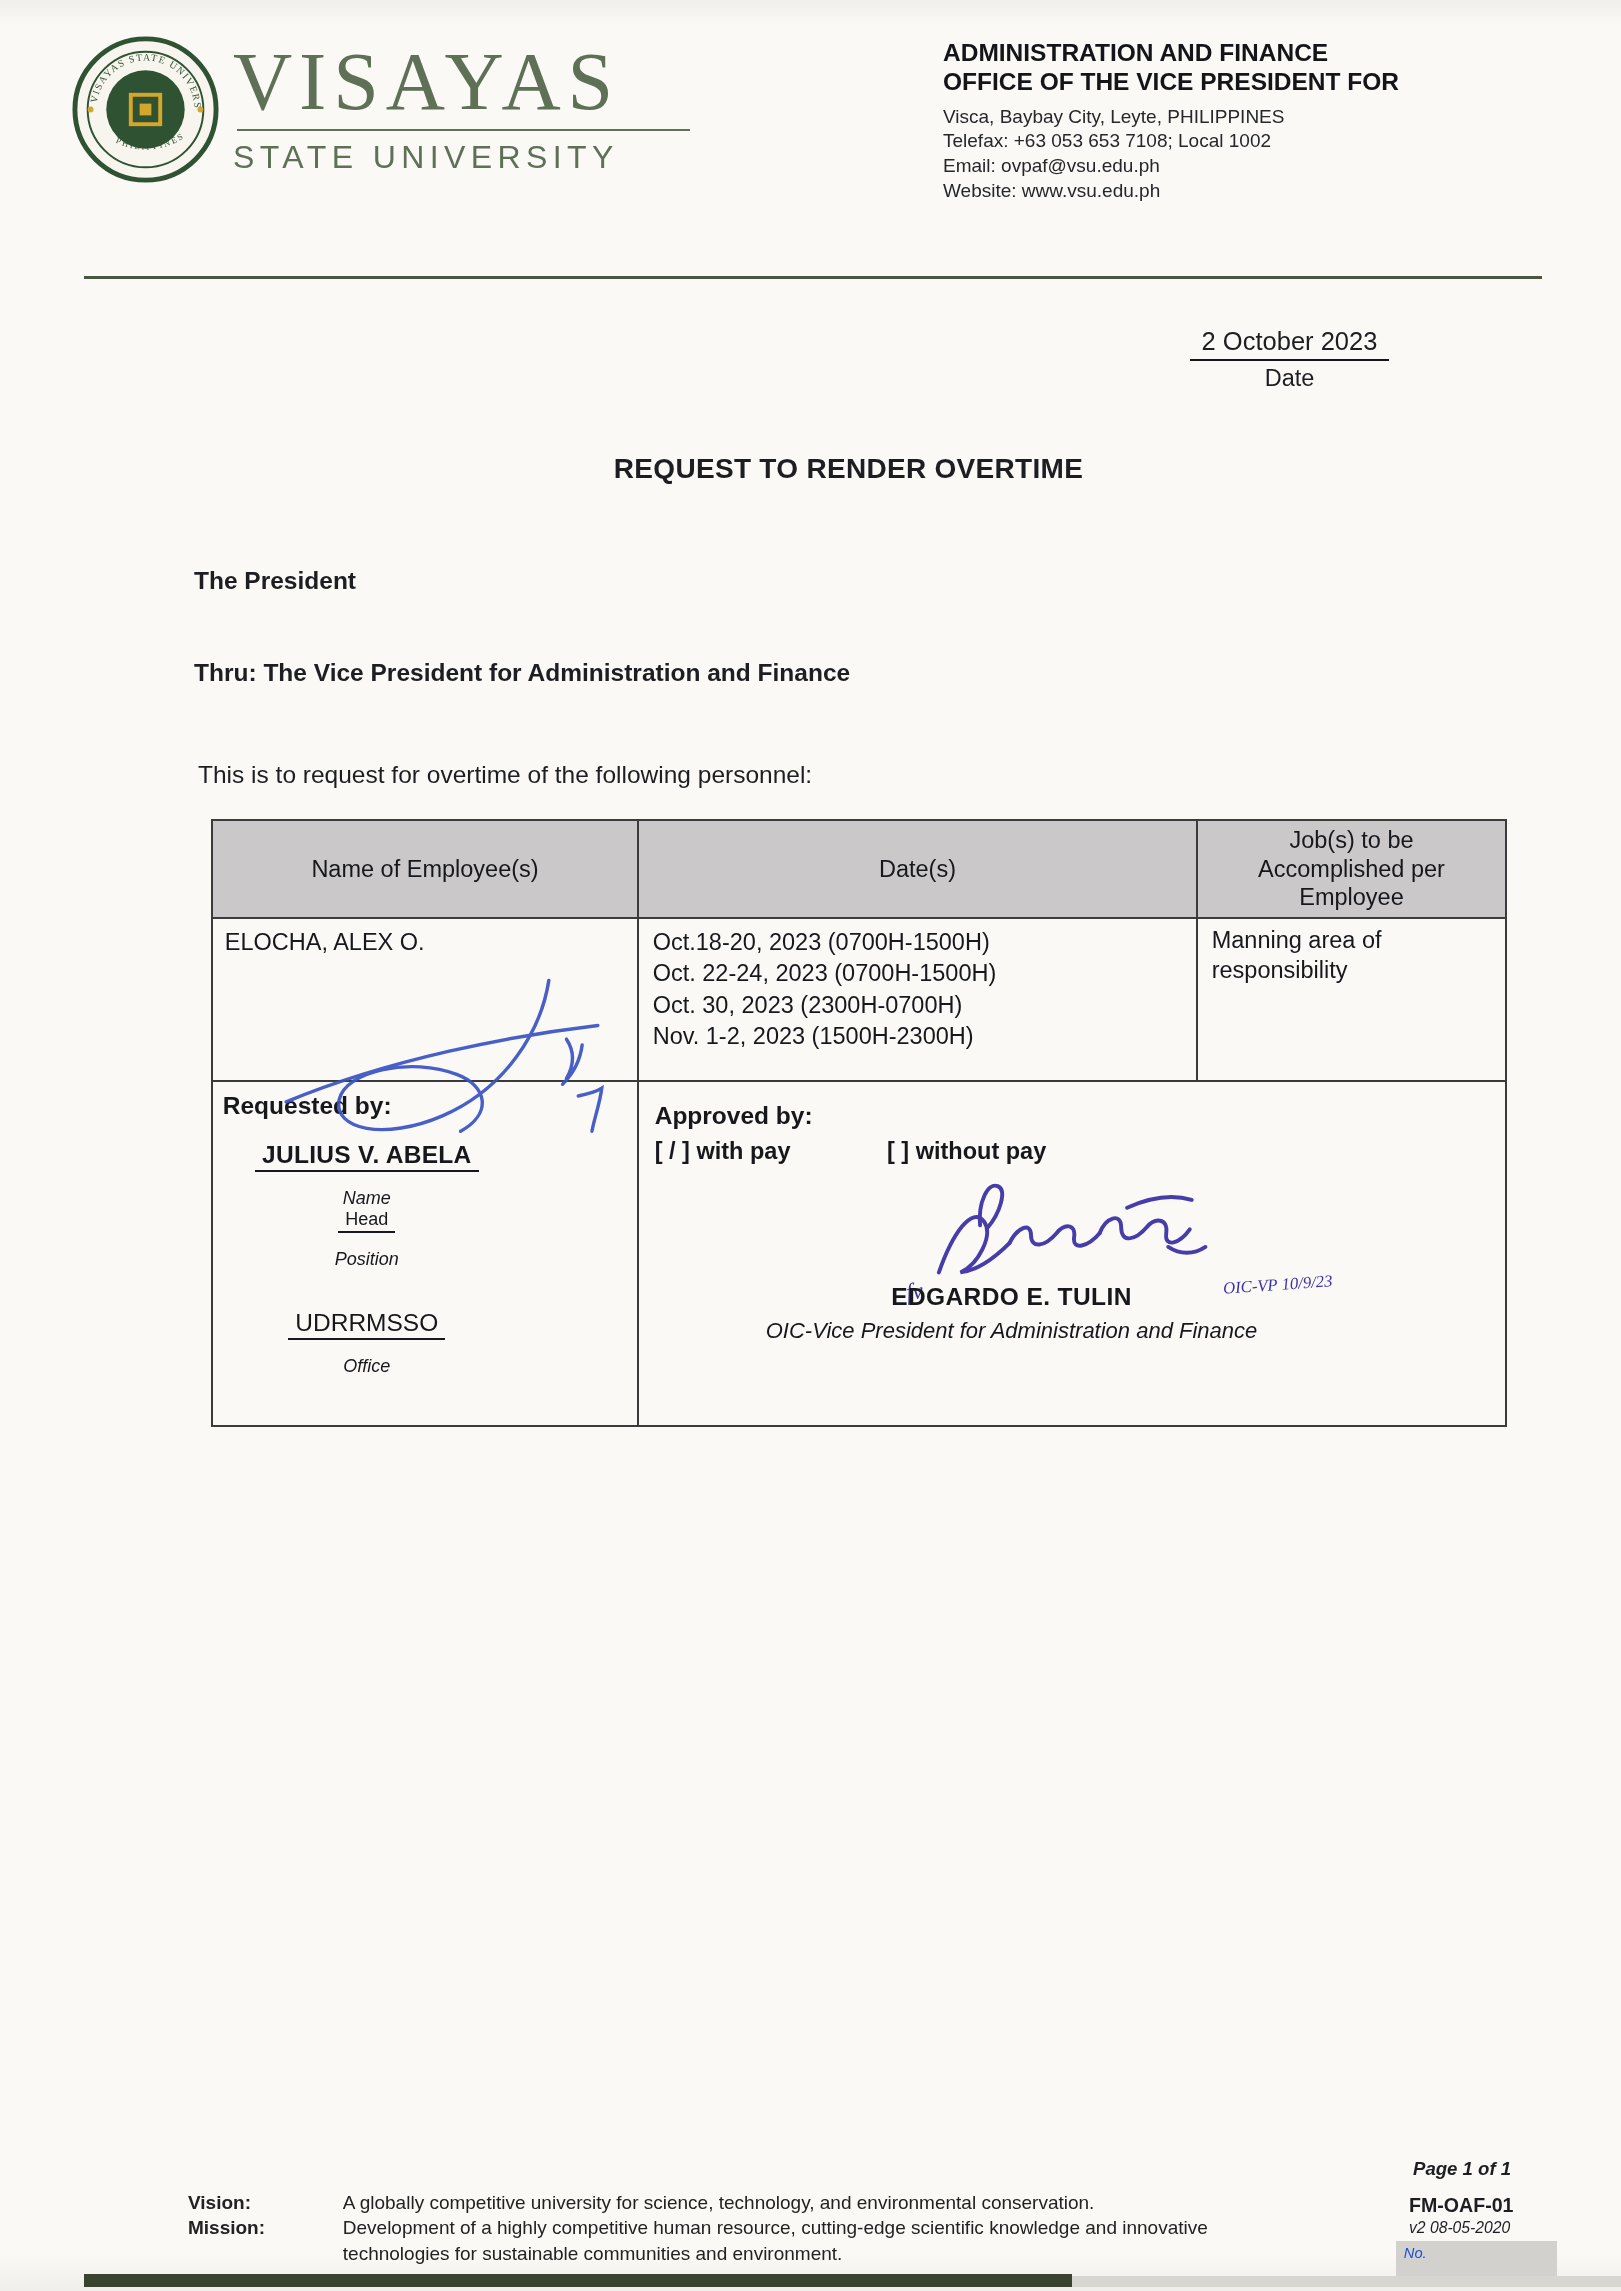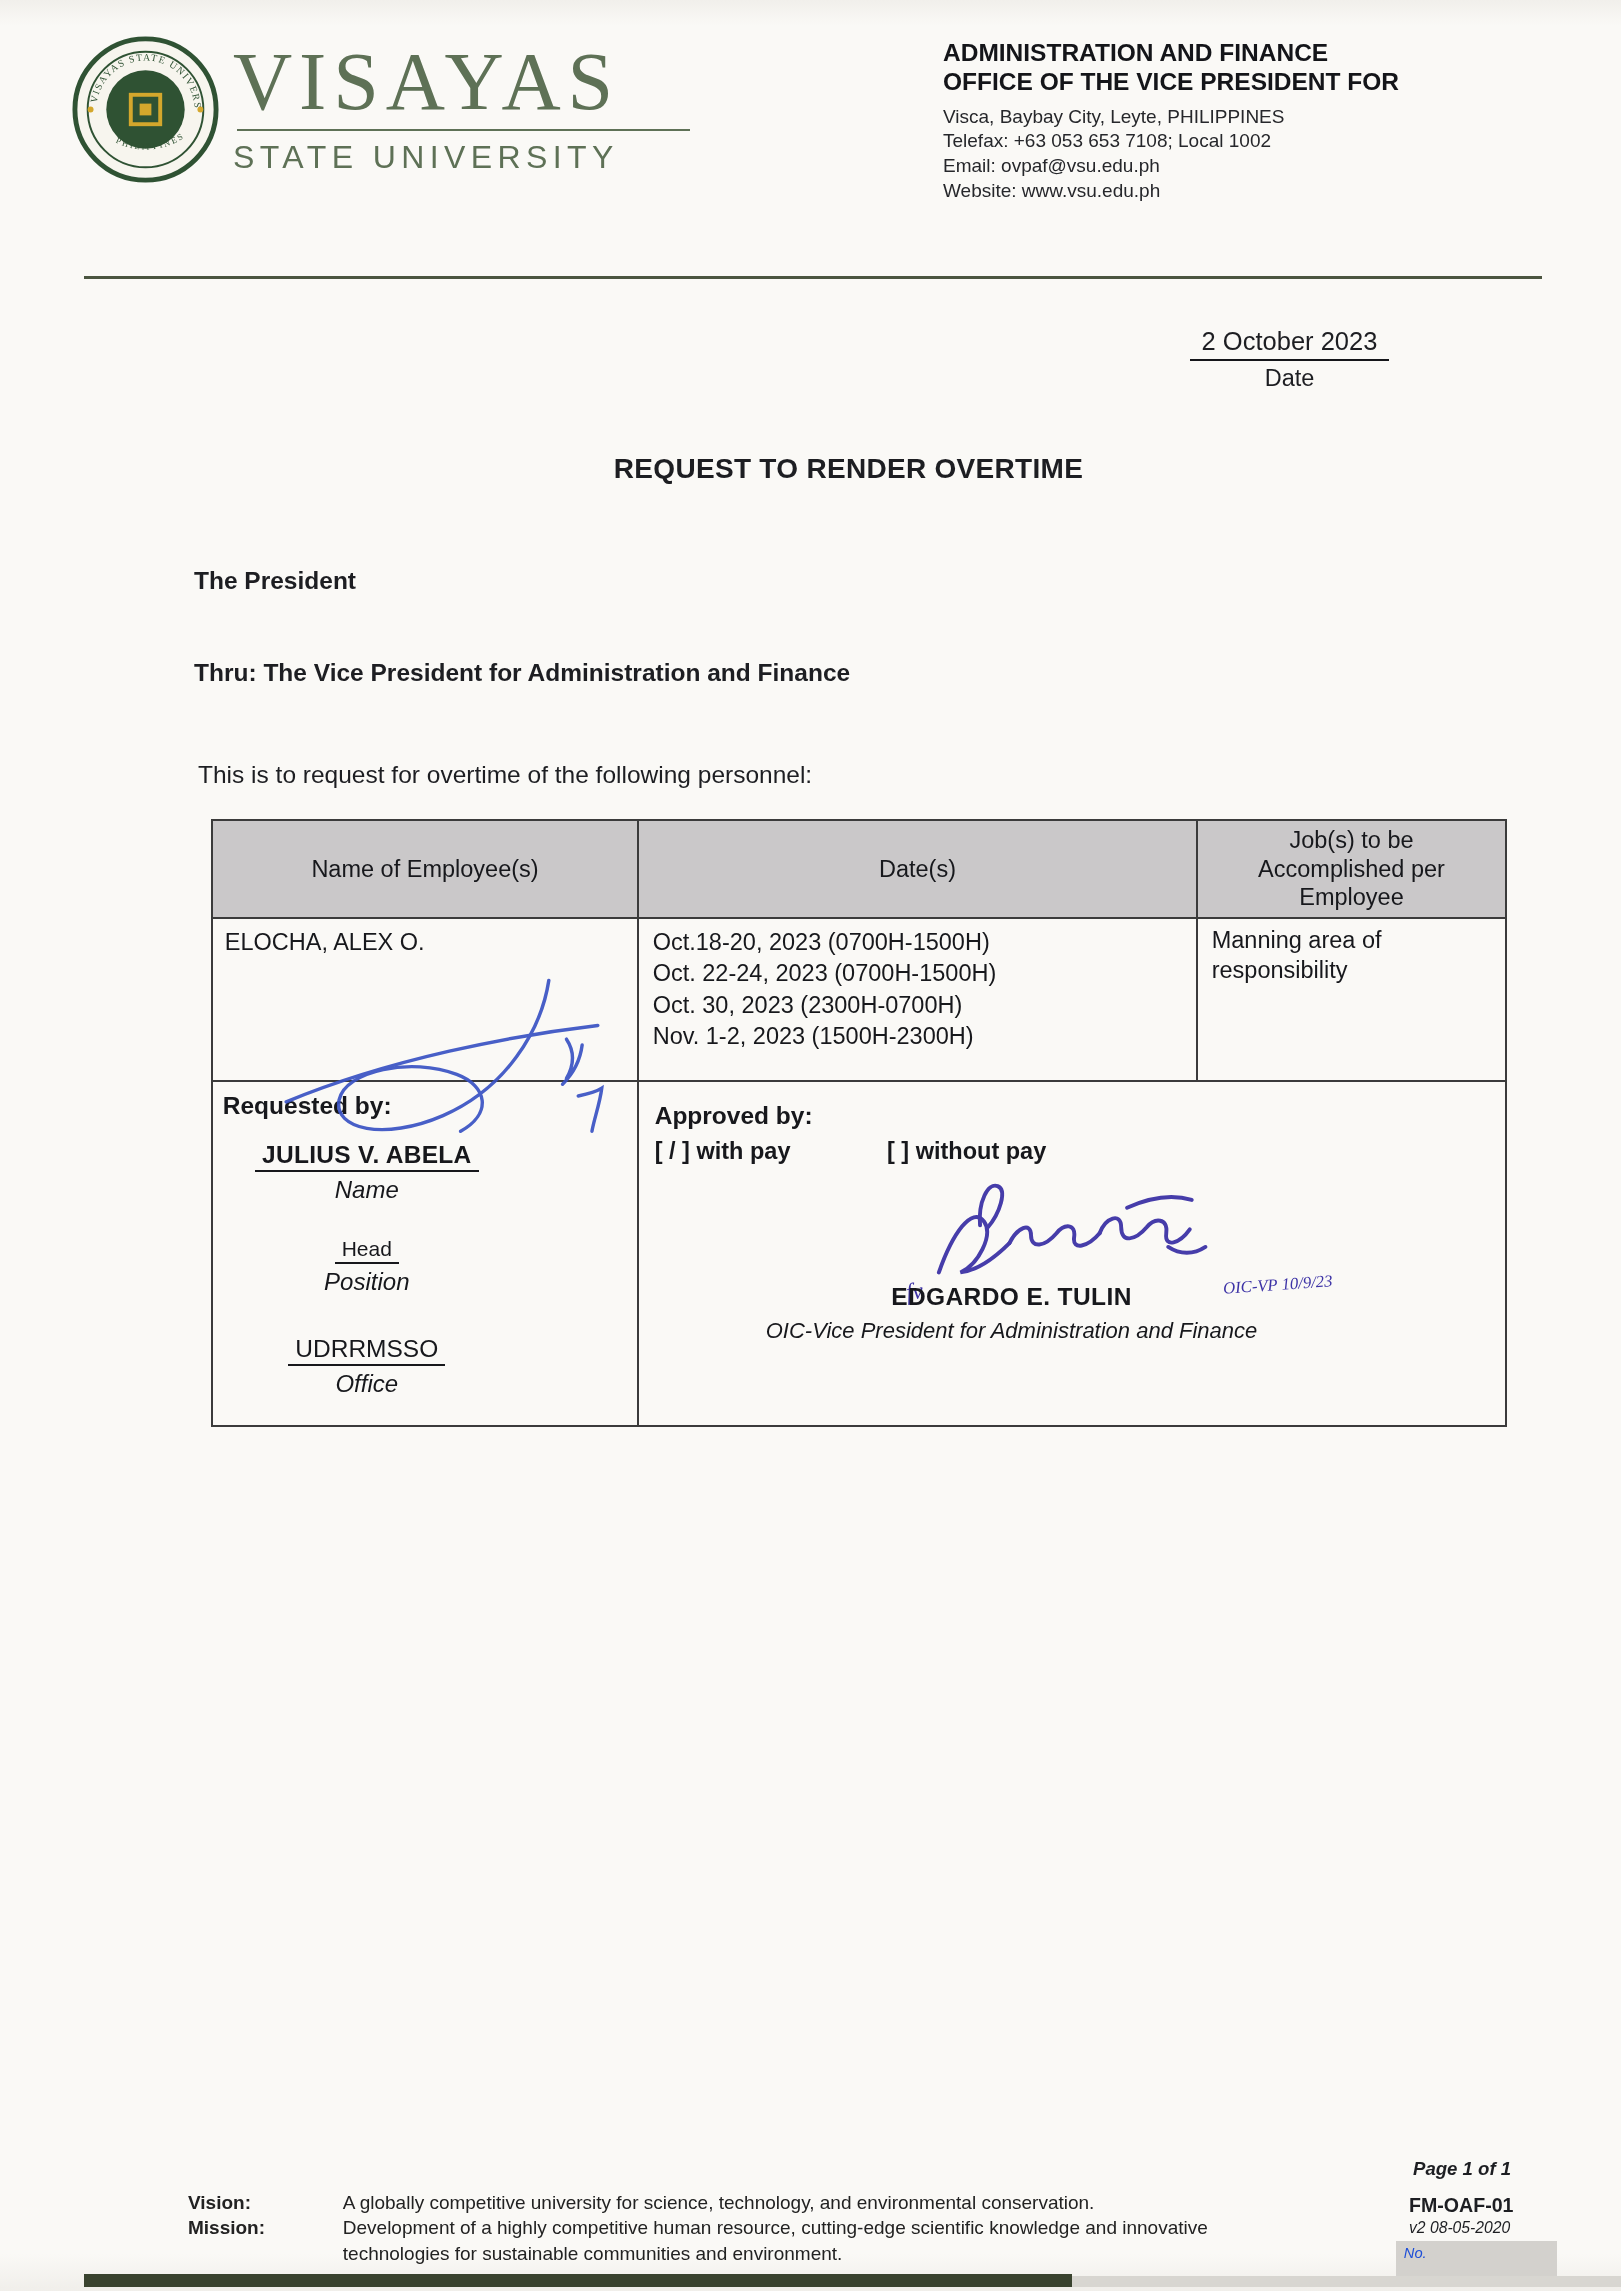--- a/index.html
+++ b/index.html
@@ -41,22 +41,22 @@
   .td-dates{padding:7.8px 13.7px;line-height:1.34;}
   .td-job{vertical-align:middle;padding:5.9px 13.7px;}
   .job-text{width:230px;line-height:1.3;}
   .srow td{height:345px;vertical-align:top;position:relative;}
 
   
   .req-label{position:absolute;top:9.8px;left:9.8px;font-weight:bold;font-size:24.5px;}
   .req-block{position:absolute;top:59px;left:11.8px;width:284px;text-align:center;}
   .u{display:inline-block;border-bottom:2.5px solid #17181c;padding:0 6.9px 1px;}
   .req-name{font-weight:bold;font-size:24.5px;letter-spacing:0.3px;}
-  .cap{font-style:italic;font-size:24px;margin-top:4px;}
-  .req-pos{margin-top:33px;font-size:21px;}
+  .cap{font-style:italic;font-size:18px;margin-top:16px;}
+  .req-pos{font-size:18px;}
   .req-off{margin-top:39px;font-size:24.5px;}
 
   
   .app-label{position:absolute;top:19.6px;left:15.7px;font-weight:bold;font-size:24.5px;}
   .pay-line{position:absolute;top:56px;left:15.7px;font-weight:bold;font-size:23.5px;}
   .pay-without{margin-left:90px;}
   .app-name{position:absolute;top:201px;left:0;width:745px;text-align:center;font-weight:bold;font-size:24.5px;letter-spacing:0.4px;}
   .app-title{position:absolute;top:236px;left:0;width:745px;text-align:center;font-style:italic;font-size:22px;}
   .annotation{position:absolute;top:193px;left:584px;font-family:"Liberation Serif",serif;font-style:italic;font-size:16.7px;color:#3d33a6;transform:rotate(-4deg);white-space:nowrap;}
   .fv-mark{position:absolute;top:196px;left:267px;font-family:"Liberation Serif",serif;font-style:italic;font-size:23.5px;color:#3d33a6;transform:rotate(-8deg);}

